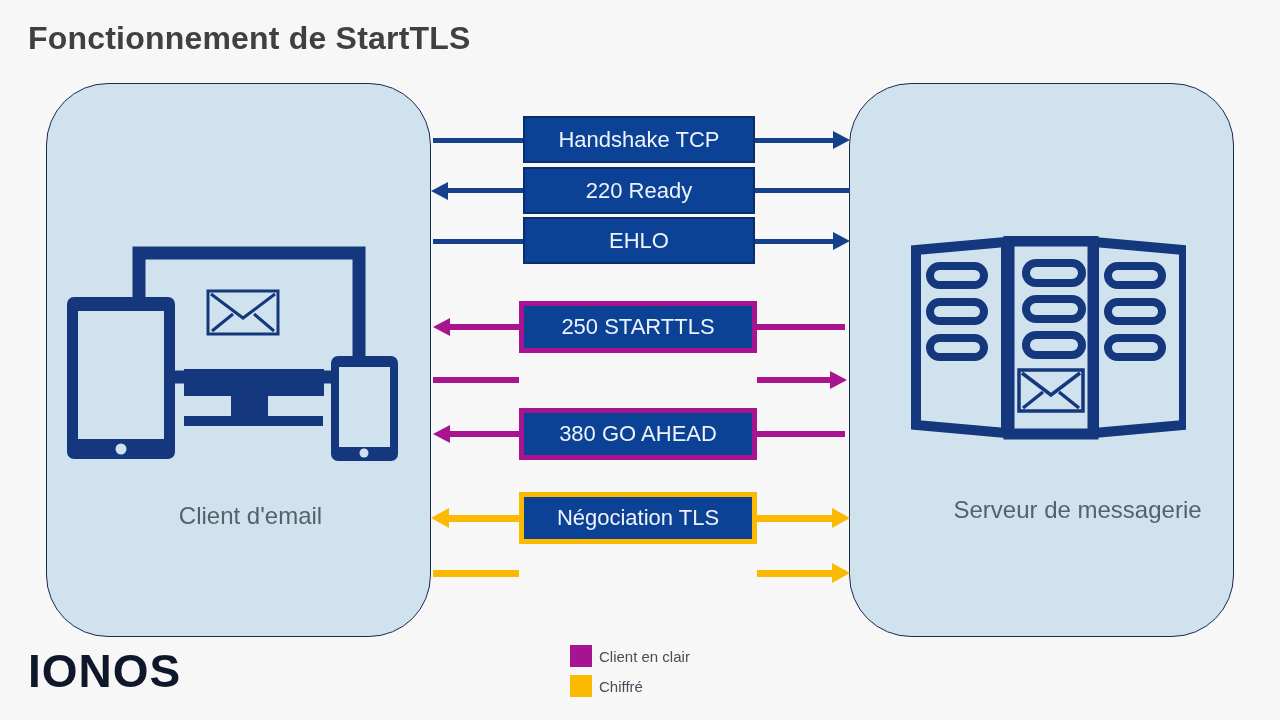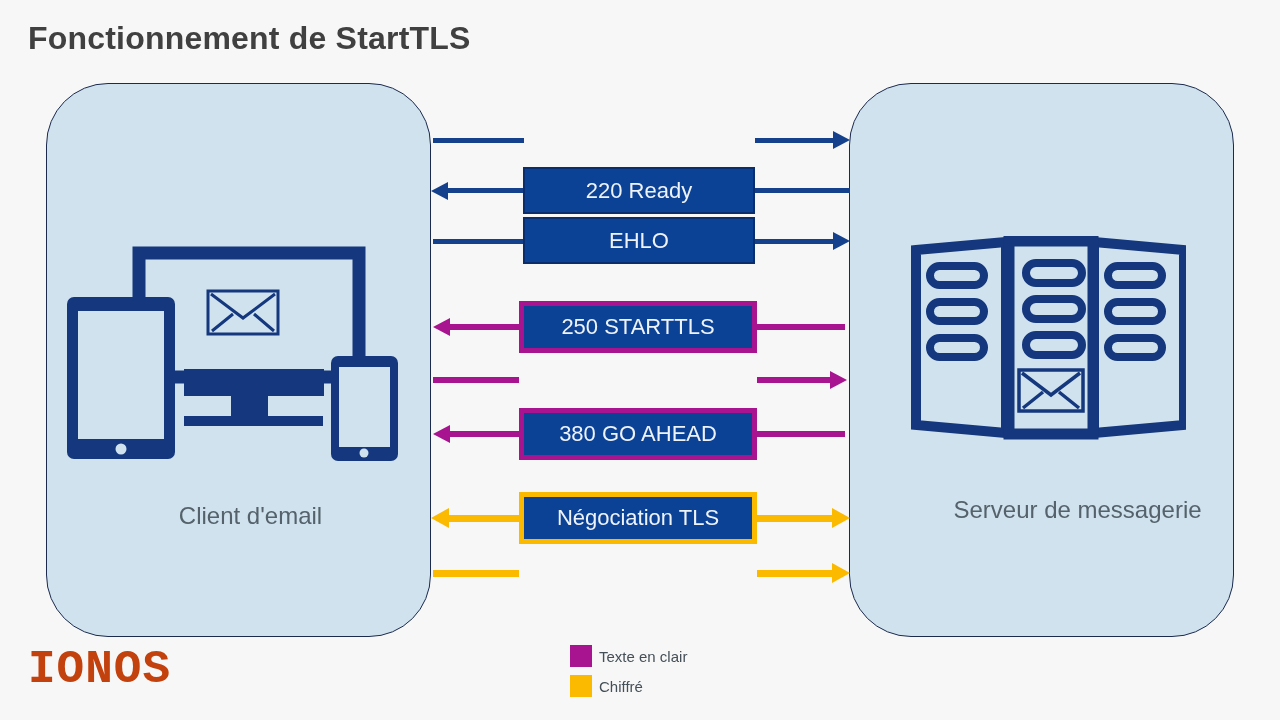--- a/index.html
+++ b/index.html
@@ -39,22 +39,22 @@
   .head.pt-r.yel-h{border-left:18px solid #fbb900;}
   .head.pt-l.yel-h{border-right:18px solid #fbb900;}
   
   .legend{position:absolute;left:570px;top:645px;}
   .legend-item{display:flex;align-items:center;margin-bottom:8px;}
   .swatch{width:22px;height:22px;margin-right:7px;flex:none;}
   .swatch.mag-s{background:#a8148f;}
   .swatch.yel-s{background:#fbb900;}
   .legend-label{font-size:15px;color:#454f57;}
   
-  .logo{position:absolute;left:28px;top:644px;font-family:Liberation Mono, monospace;
-        font-weight:bold;font-size:46px;color:#c2410c;letter-spacing:1px;}
+  .logo{position:absolute;left:28px;top:644px;font-family:Liberation Sans, sans-serif;
+        font-weight:bold;font-size:46px;color:#0f172a;letter-spacing:1px;}
 </style>
 </head>
 <body>
 
 <div class="stage">
 
   <div class="page-title">Fonctionnement de StartTLS</div>
 
   <div class="panel left">
     <svg class="endpoint-icon" style="left:14px;top:160px" width="345" height="222" viewBox="0 0 345 222">
@@ -101,20 +101,23 @@
       <rect x="113" y="134" width="64" height="41" fill="none" stroke="#14377d" stroke-width="3.5"></rect>
       <path d="M116,137 L145,159 L174,137" fill="none" stroke="#14377d" stroke-width="3.5"></path>
       <path d="M117,172 L137,156 M153,156 L173,172" fill="none" stroke="#14377d" stroke-width="3.5"></path>
     </svg>
     <div class="panel-label">Serveur de messagerie</div>
   </div>
 
   <div class="seg blue" style="left:433px;top:138px;width:91px"></div>
   <div class="seg blue" style="left:755px;top:138px;width:78px"></div>
   <div class="head pt-r blue-h" style="left:833px;top:131px"></div>
+  <div class="msg plain" style="top:116px">
+    <span>Handshake TCP</span>
+  </div>
 
   <div class="head pt-l blue-h" style="left:431px;top:182px"></div>
   <div class="seg blue" style="left:447px;top:188px;width:77px"></div>
   <div class="seg blue" style="left:755px;top:188px;width:95px"></div>
   <div class="msg plain" style="top:167px">
     <span>220 Ready</span>
   </div>
 
   <div class="seg blue" style="left:433px;top:239px;width:91px"></div>
   <div class="seg blue" style="left:755px;top:239px;width:78px"></div>
@@ -149,21 +152,21 @@
     <span>Négociation TLS</span>
   </div>
 
   <div class="seg yel" style="left:433px;top:570px;width:86px"></div>
   <div class="seg yel" style="left:757px;top:570px;width:76px"></div>
   <div class="head pt-r yel-h yl" style="left:832px;top:563px"></div>
 
   <div class="legend">
     <div class="legend-item">
       <span class="swatch mag-s"></span>
-      <span class="legend-label">Texte en clair</span>
+      <span class="legend-label">Client en clair</span>
     </div>
     <div class="legend-item">
       <span class="swatch yel-s"></span>
       <span class="legend-label">Chiffré</span>
     </div>
   </div>
 
   <div class="logo">IONOS</div>
 
 </div>

